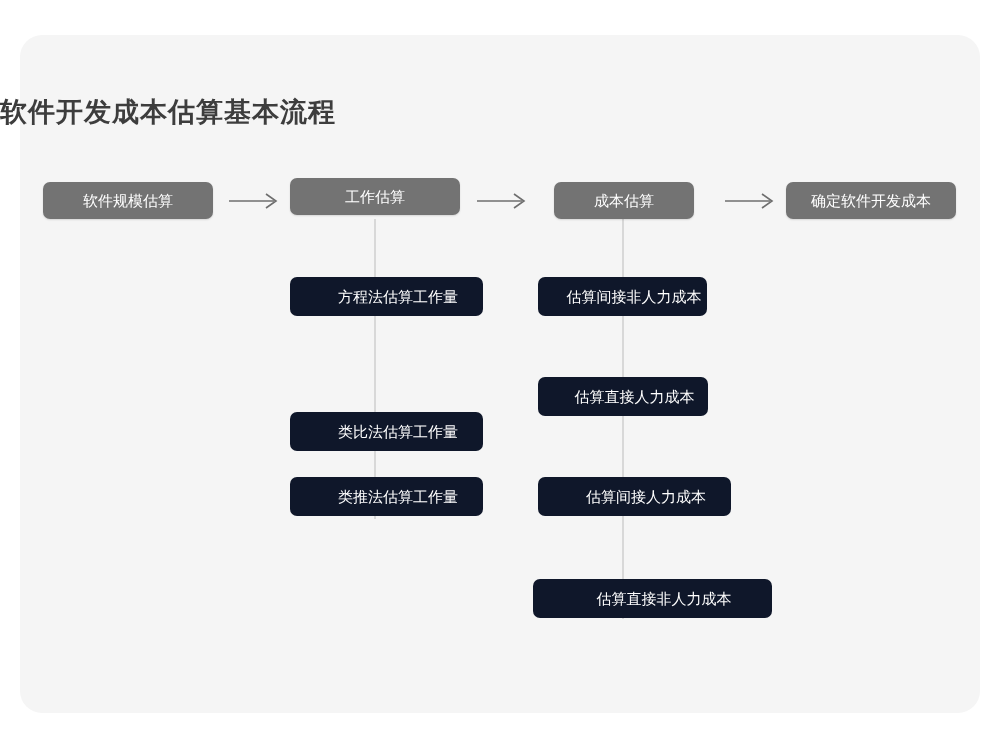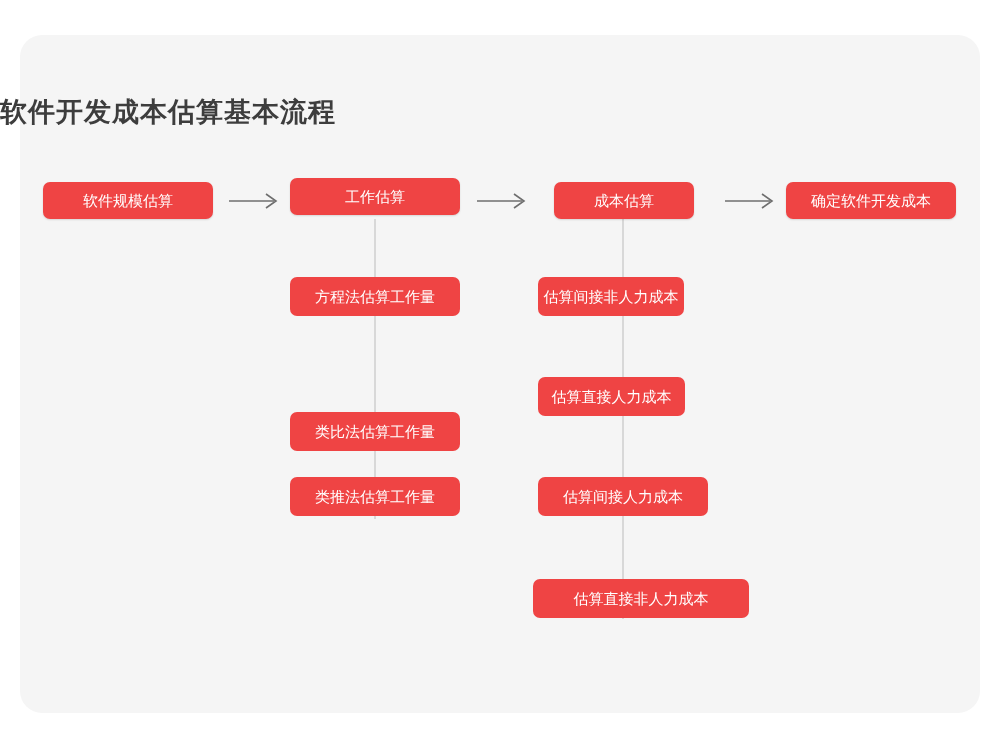--- a/index.html
+++ b/index.html
@@ -62,41 +62,42 @@
   .vline {
     position: absolute;
     width: 2px;
     background: #d8d8d8;
   }
 
   
   .node-primary {
     position: absolute;
     height: 37px;
-    background: #ef4444;
+    background: #737373;
     border-radius: 7px;
     color: #ffffff;
     font-size: 15px;
     line-height: 37px;
     text-align: center;
     white-space: nowrap;
     box-shadow: 0 1px 2px rgba(0,0,0,0.13);
   }
 
   
   .node-secondary {
     position: absolute;
     height: 39px;
-    background: #ef4444;
+    background: #0f172a;
     border-radius: 7px;
     color: #ffffff;
     font-size: 15px;
     line-height: 39px;
     text-align: center;
     white-space: nowrap;
+    padding-left: 23px;
   }
 
   
   .arrow {
     position: absolute;
     height: 24px;
   }
   .arrow svg { display: block; }
 </style>
 </head>

